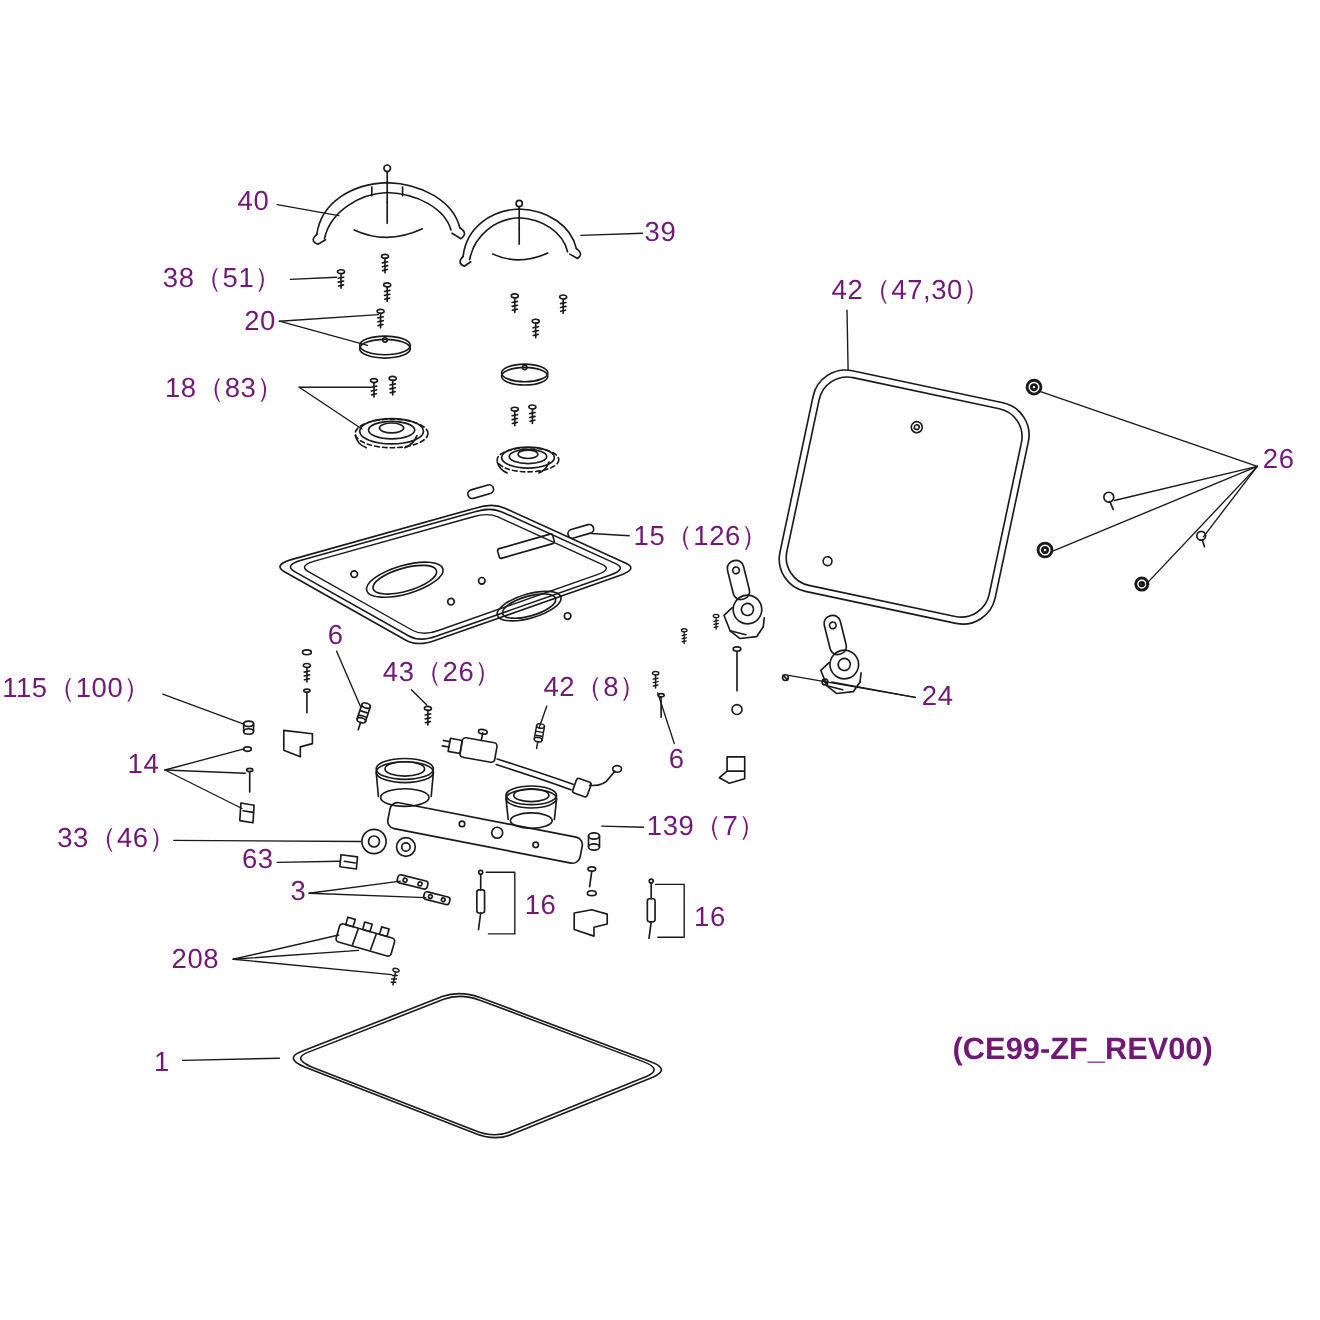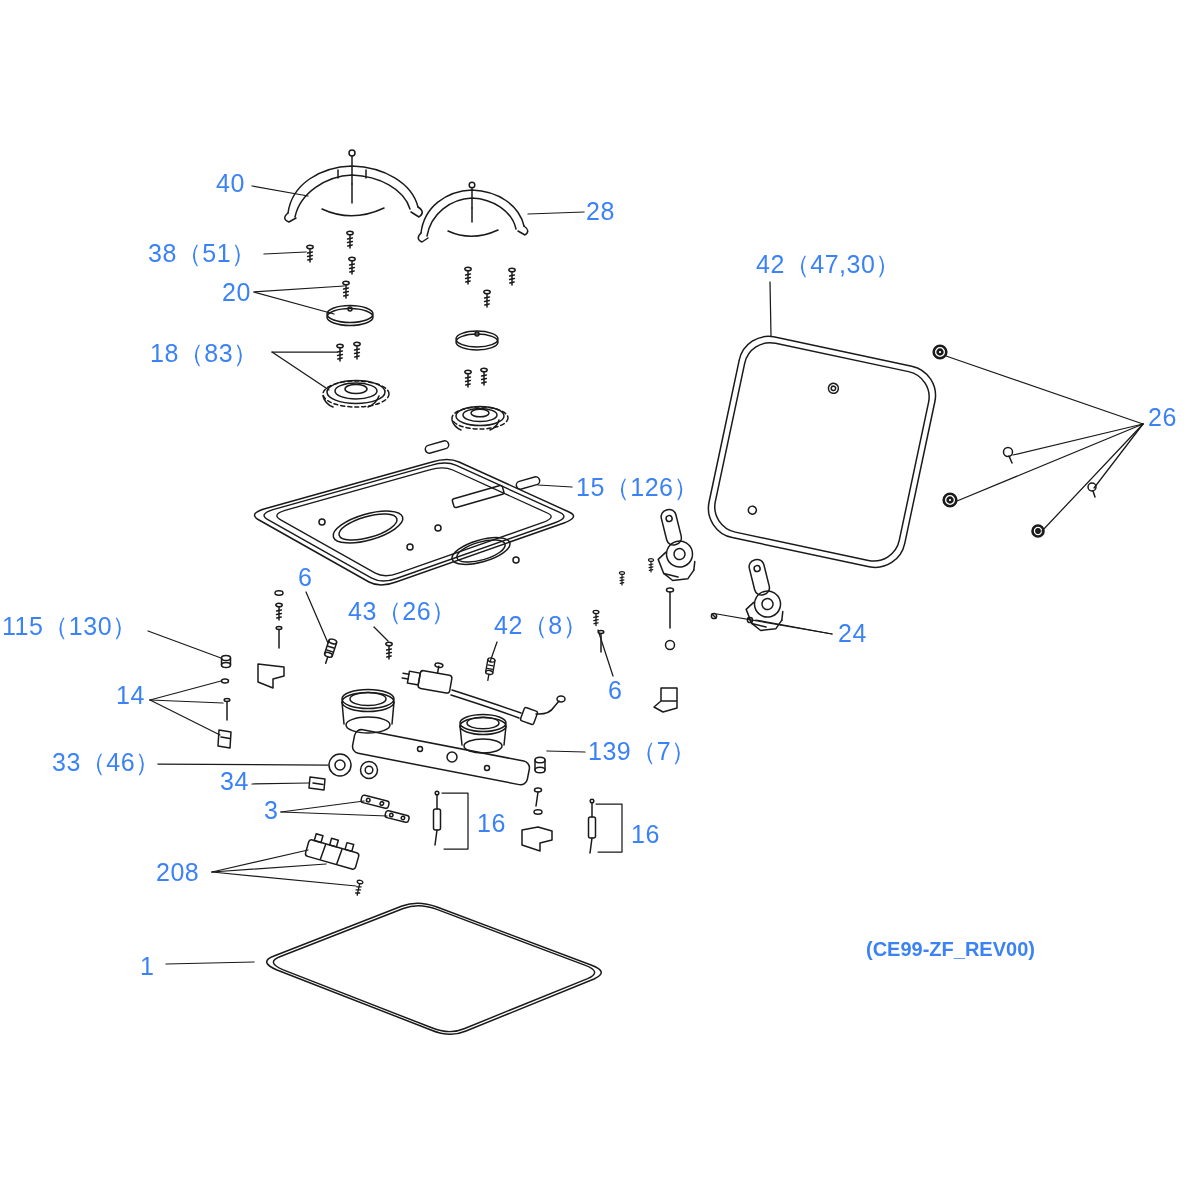--- a/index.html
+++ b/index.html
@@ -8,27 +8,27 @@
     width:1200px;height:1200px;
     background:#ffffff;
     font-family:"Liberation Sans", sans-serif;
     overflow:hidden;
   }
   .stage svg{position:absolute;left:0;top:0;}
   .lbl{
     position:absolute;
     font-size:25px;
     line-height:1.05;
-    color:#3b82f6;
+    color:#701a75;
     white-space:nowrap;
     letter-spacing:0.5px;
   }
   .code{
     font-weight:bold;
-    font-size:20px;
+    font-size:28px;
     letter-spacing:0px;
   }
 </style>
 </head>
 <body>
 
 <div class="stage">
 
   <svg width="1200" height="1200" viewBox="0 0 1200 1200">
     <defs>
@@ -352,36 +352,36 @@
 
       <g>
         <path d="M 274,956 L 402,906 Q 418,900 437,907 L 591,965 Q 610,972 594,979 L 466,1031 Q 450,1038 431,1030 L 277,970 Q 258,962 274,956 Z"></path>
         <path d="M 274,956 L 402,906 Q 418,900 437,907 L 591,965 Q 610,972 594,979 L 466,1031 Q 450,1038 431,1030 L 277,970 Q 258,962 274,956 Z" transform="translate(17.36,38.72) scale(0.96)"></path>
       </g>
 
     </g>
   </svg>
 
   <div class="lbl" style="left:216px;top:170px">40</div>
-  <div class="lbl" style="left:586px;top:198px">28</div>
+  <div class="lbl" style="left:586px;top:198px">39</div>
   <div class="lbl" style="left:148px;top:240px">38（51）</div>
   <div class="lbl" style="left:222px;top:279px">20</div>
   <div class="lbl" style="left:150px;top:340px">18（83）</div>
   <div class="lbl" style="left:756px;top:251px">42（47,30）</div>
   <div class="lbl" style="left:1148px;top:404px">26</div>
   <div class="lbl" style="left:576px;top:474px">15（126）</div>
   <div class="lbl" style="left:298px;top:564px">6</div>
   <div class="lbl" style="left:348px;top:598px">43（26）</div>
   <div class="lbl" style="left:494px;top:612px">42（8）</div>
-  <div class="lbl" style="left:2px;top:613px">115（130）</div>
+  <div class="lbl" style="left:2px;top:613px">115（100）</div>
   <div class="lbl" style="left:116px;top:682px">14</div>
   <div class="lbl" style="left:608px;top:677px">6</div>
   <div class="lbl" style="left:838px;top:620px">24</div>
   <div class="lbl" style="left:52px;top:749px">33（46）</div>
-  <div class="lbl" style="left:220px;top:768px">34</div>
+  <div class="lbl" style="left:220px;top:768px">63</div>
   <div class="lbl" style="left:588px;top:738px">139（7）</div>
   <div class="lbl" style="left:264px;top:797px">3</div>
   <div class="lbl" style="left:477px;top:810px">16</div>
   <div class="lbl" style="left:631px;top:821px">16</div>
   <div class="lbl" style="left:156px;top:859px">208</div>
   <div class="lbl" style="left:140px;top:953px">1</div>
   <div class="lbl code" style="left:866px;top:939px">(CE99-ZF_REV00)</div>
 
 </div>
 

